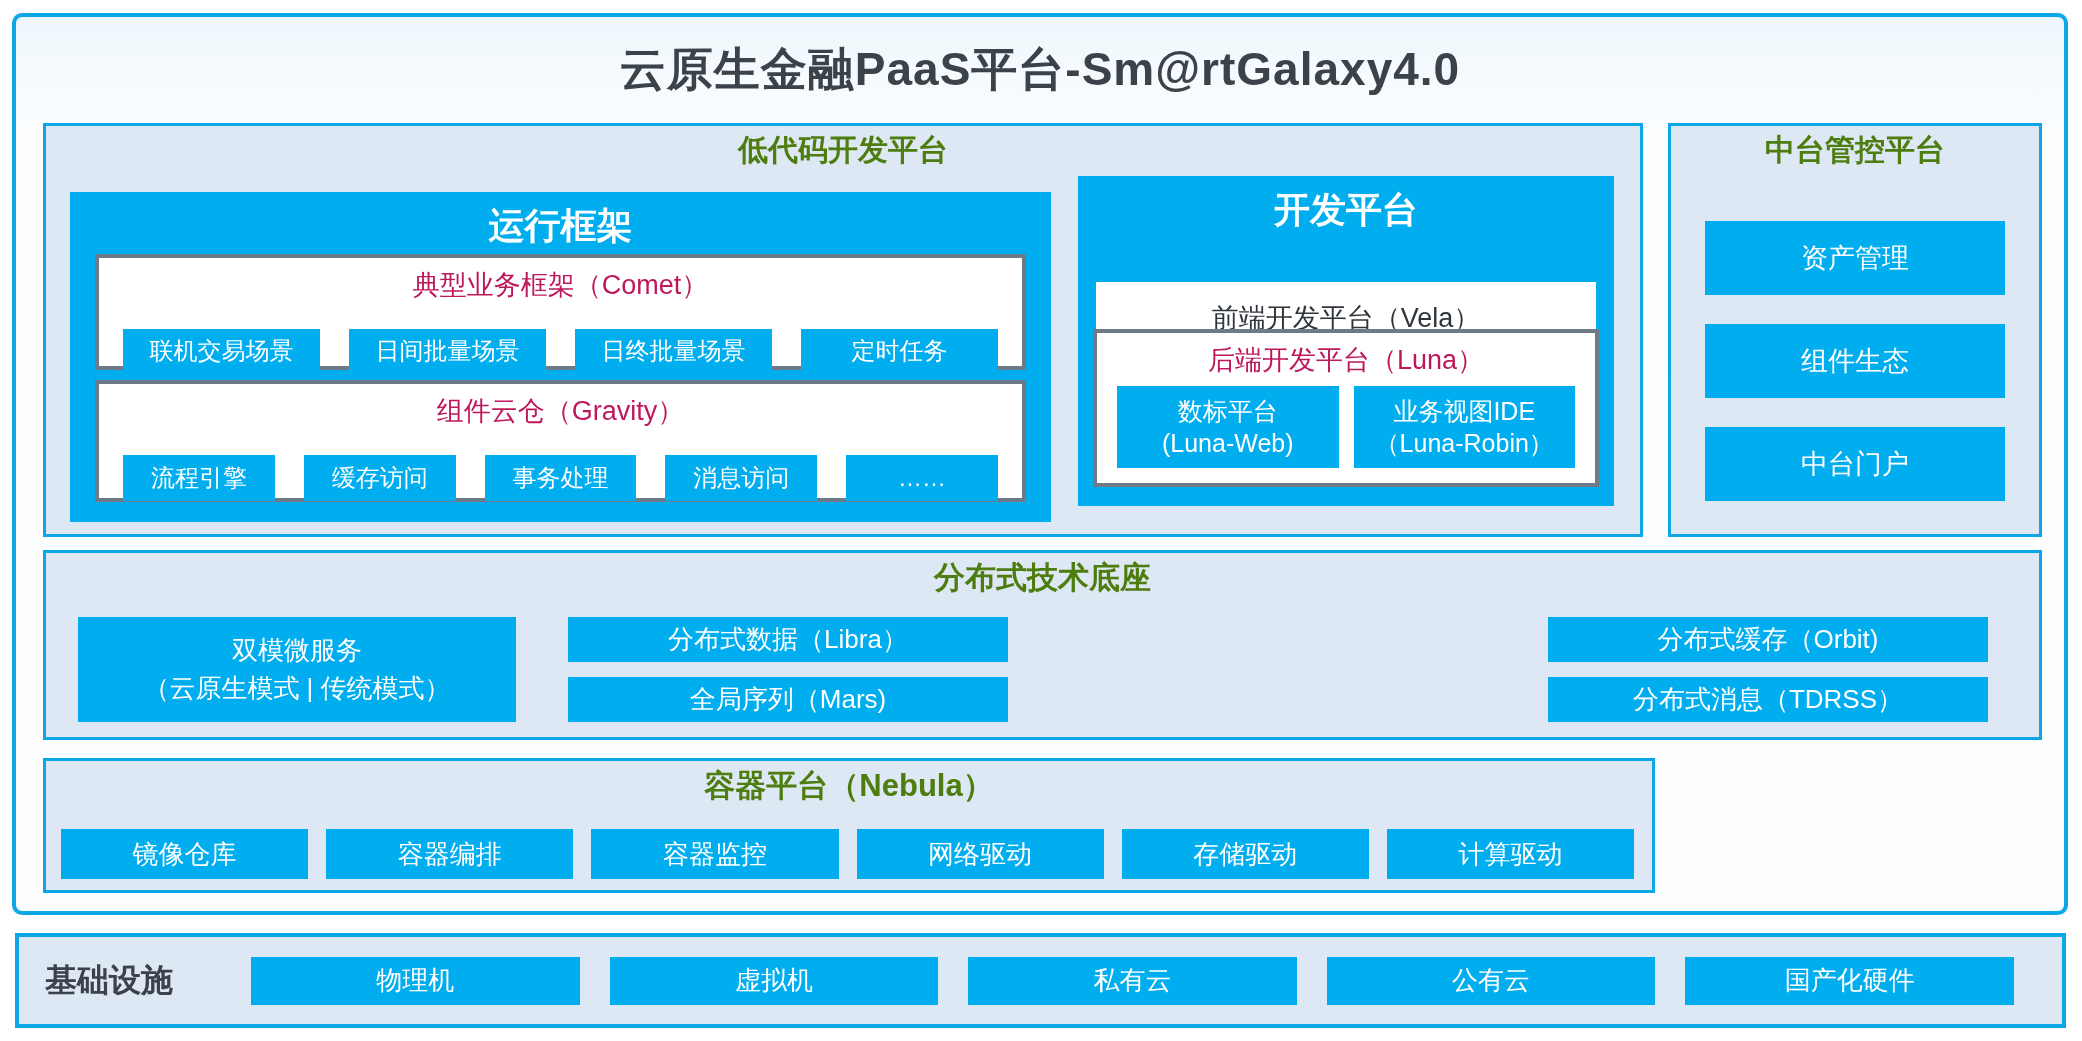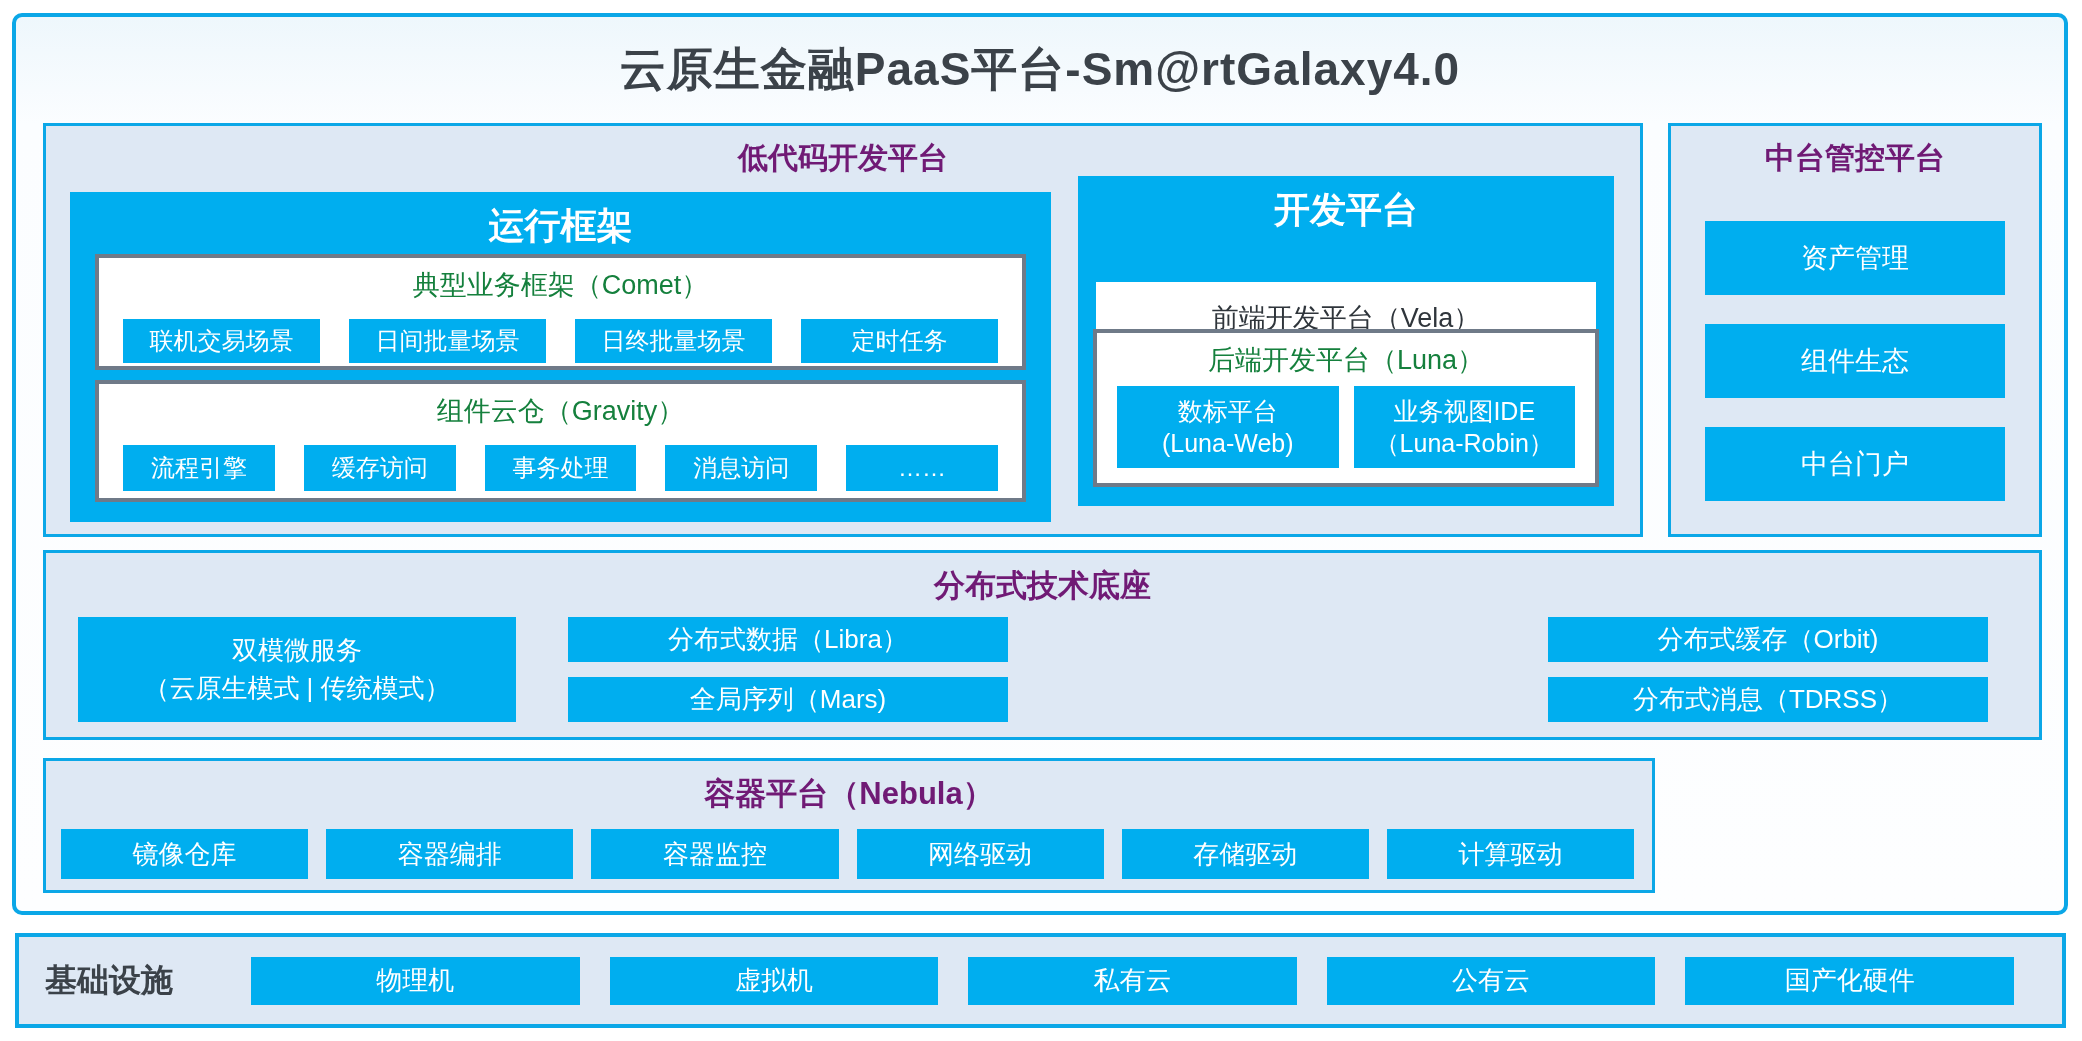--- a/index.html
+++ b/index.html
@@ -17,40 +17,40 @@
   }
   .main-title{
     position:absolute;left:0;right:0;top:22px;text-align:center;
     font-size:46px;font-weight:bold;color:#3b4249;letter-spacing:1px;
   }
 
   .sec{
     position:absolute;background:#dee8f4;border:3px solid #0ba7e7;
   }
   .sec-title{
-    text-align:center;font-size:30px;font-weight:bold;color:#701a75;margin-top:12px;
+    text-align:center;font-size:30px;font-weight:bold;color:#4d7c0f;margin-top:4px;
   }
 
   
   .sec-lowcode{left:43px;top:123px;width:1600px;height:414px;}
   .blue-panel{position:absolute;background:#00aeef;}
   .runtime-panel{left:24px;top:66px;width:981px;height:330px;}
   .dev-panel{left:1032px;top:50px;width:536px;height:330px;}
   .panel-title{text-align:center;color:#ffffff;font-size:36px;font-weight:bold;margin-top:10px;}
 
   .white-box{position:absolute;background:#ffffff;border:4px solid #6f7a88;}
   .comet-box{left:25px;top:62px;width:931px;height:116px;}
   .gravity-box{left:25px;top:188px;width:931px;height:122px;}
-  .white-box-title{text-align:center;font-size:27px;color:#15803d;margin-top:9px;}
+  .white-box-title{text-align:center;font-size:27px;color:#be185d;margin-top:9px;}
 
   .btn{
     background:#00aeef;color:#ffffff;display:flex;align-items:center;justify-content:center;
     font-size:24px;text-align:right;
   }
-  .btn-row{display:flex;gap:29px;padding:16px 24px;}
+  .btn-row{display:flex;gap:29px;padding:16px 24px;margin-top:10px;}
   .btn-row .btn{flex:1;height:44px;}
   .gravity-box .btn-row .btn{height:46px;}
 
   .vela-box{
     position:absolute;left:18px;top:66px;width:500px;height:72px;background:#ffffff;
     display:flex;align-items:center;justify-content:center;font-size:27px;color:#2f353b;margin-top:40px;
   }
   .luna-box{left:15px;top:153px;width:506px;height:158px;}
   .luna-row{display:flex;gap:15px;padding:0 20px;margin-top:8px;}
   .luna-row .btn{flex:1;height:82px;flex-direction:column;font-size:25px;line-height:1.3;}

